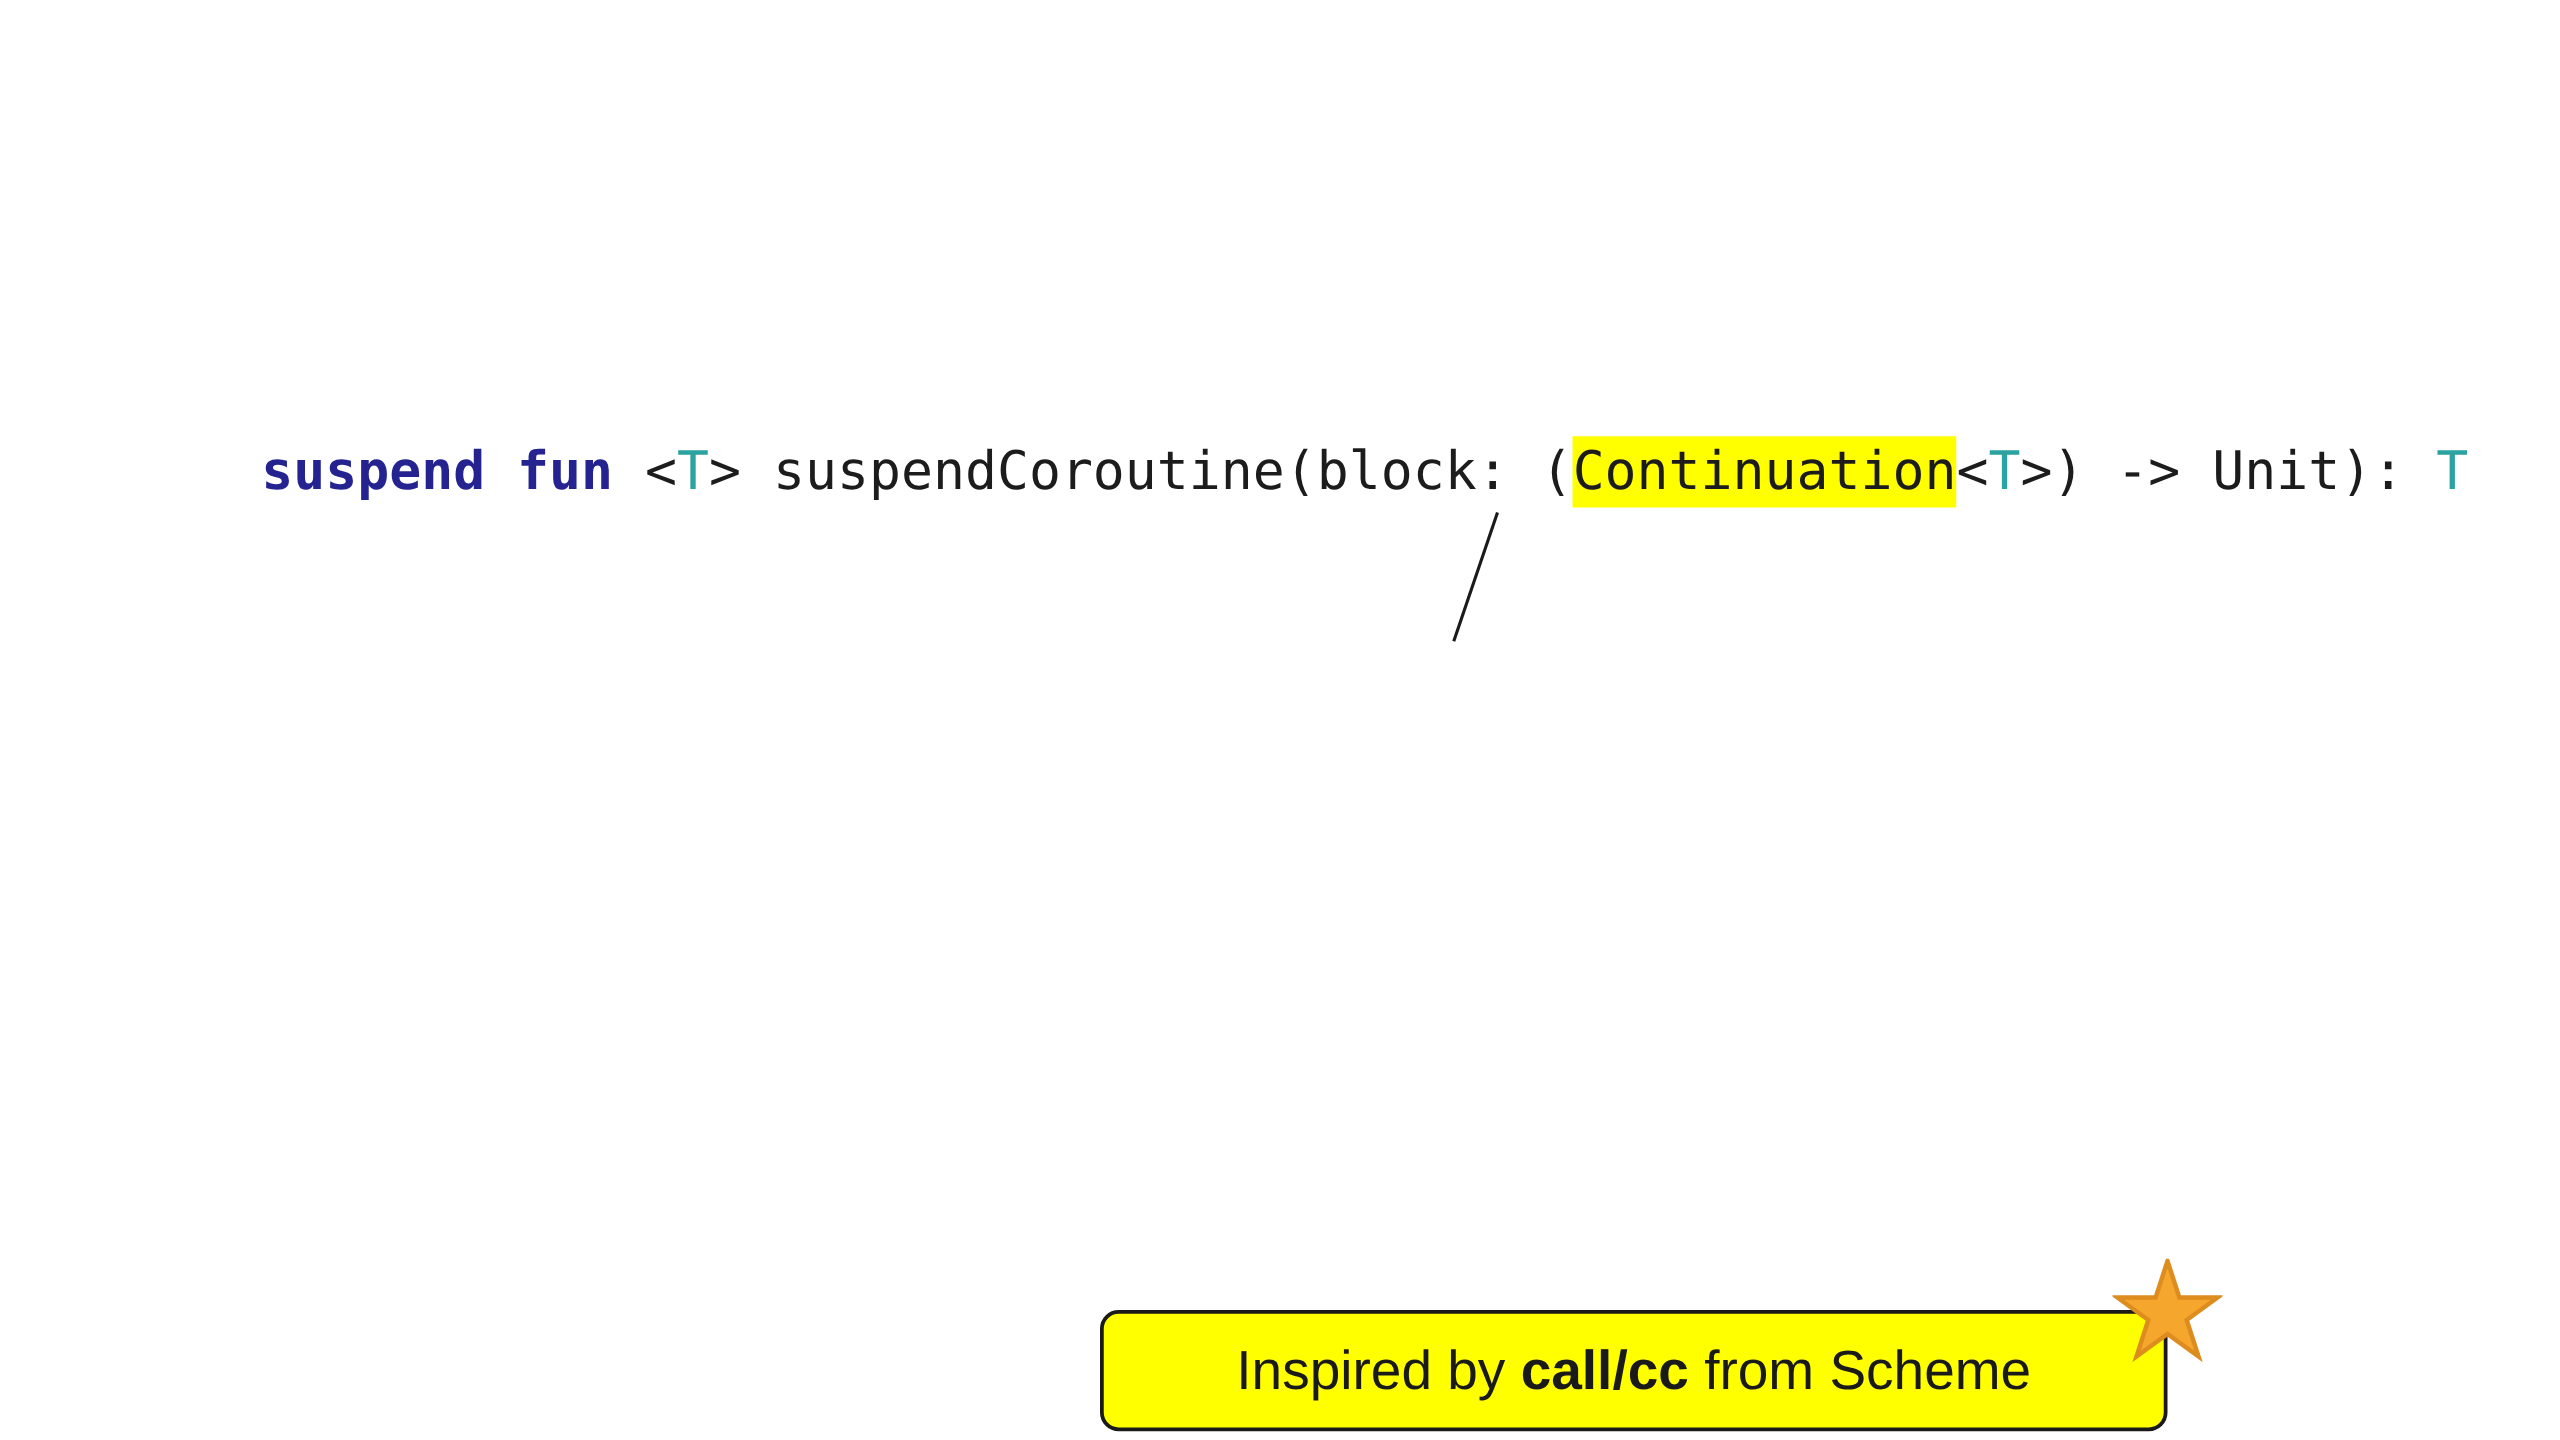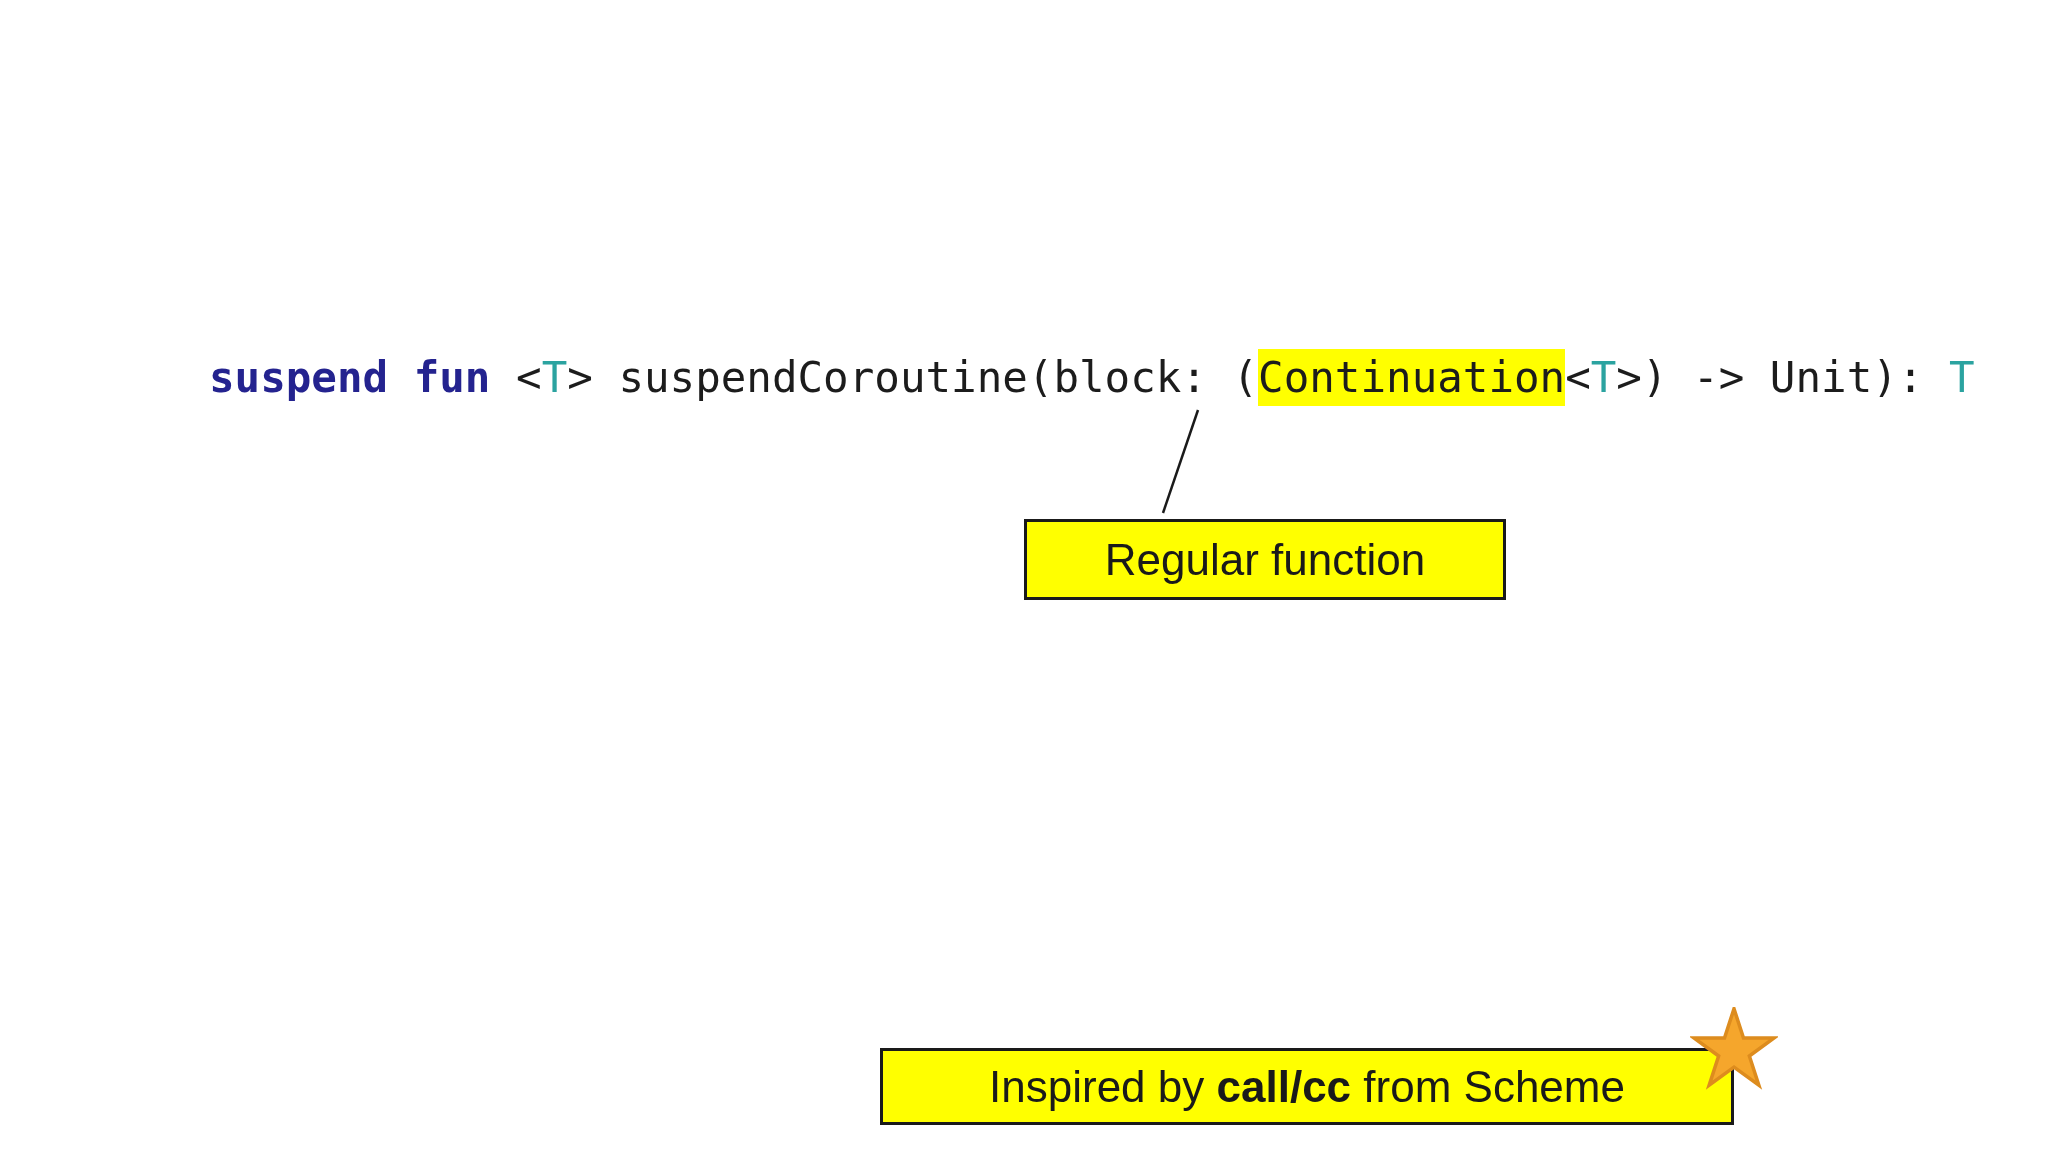--- a/index.html
+++ b/index.html
@@ -52,22 +52,23 @@
     left: 1024px;
     top: 503px;
     width: 482px;
     height: 81px;
     font-size: 44px;
   }
   .footnote-box {
     left: 880px;
     top: 1032px;
     width: 854px;
-    height: 77px;
+    height: 97px;
     font-size: 44px;
+    border-radius: 15px;
   }
   .footnote-box .bold-frag { font-weight: bold; }
 
   
   .star {
     position: absolute;
     left: 1690px;
     top: 991px;
     z-index: 3;
   }
@@ -76,23 +77,20 @@
 <body>
 
 <div class="slide">
 
   <div class="code"><span class="tok-keyword">suspend fun</span><span class="tok-plain"> &lt;</span><span class="tok-type">T</span><span class="tok-plain">&gt; suspendCoroutine(block: (</span><span class="tok-plain hl">Continuation</span><span class="tok-plain">&lt;</span><span class="tok-type">T</span><span class="tok-plain">&gt;) -&gt; Unit): </span><span class="tok-type">T</span></div>
 
   <svg class="overlay" width="2048" height="1152" viewBox="0 0 2048 1152">
     <line x1="1198" y1="394" x2="1163" y2="497" stroke="#1a1a1a" stroke-width="2.5"></line>
   </svg>
 
-  <div class="ybox callout-box">
-    <span>Regular function</span>
-  </div>
 
   <div class="ybox footnote-box">
     <span><span>Inspired by </span><span class="bold-frag">call/cc</span><span> from Scheme</span></span>
   </div>
 
   <svg class="star" width="88" height="88" viewBox="0 0 100 100">
     <polygon points="50,2 60.78,35.16 95.65,35.17 67.44,55.67 78.21,88.83 50,68.34 21.79,88.83 32.56,55.67 4.35,35.17 39.22,35.16" fill="var(--star-fill, #f5a62c)" stroke="var(--star-stroke, #dd8c1e)" stroke-width="4" stroke-linejoin="miter"></polygon>
   </svg>
 
 </div>

